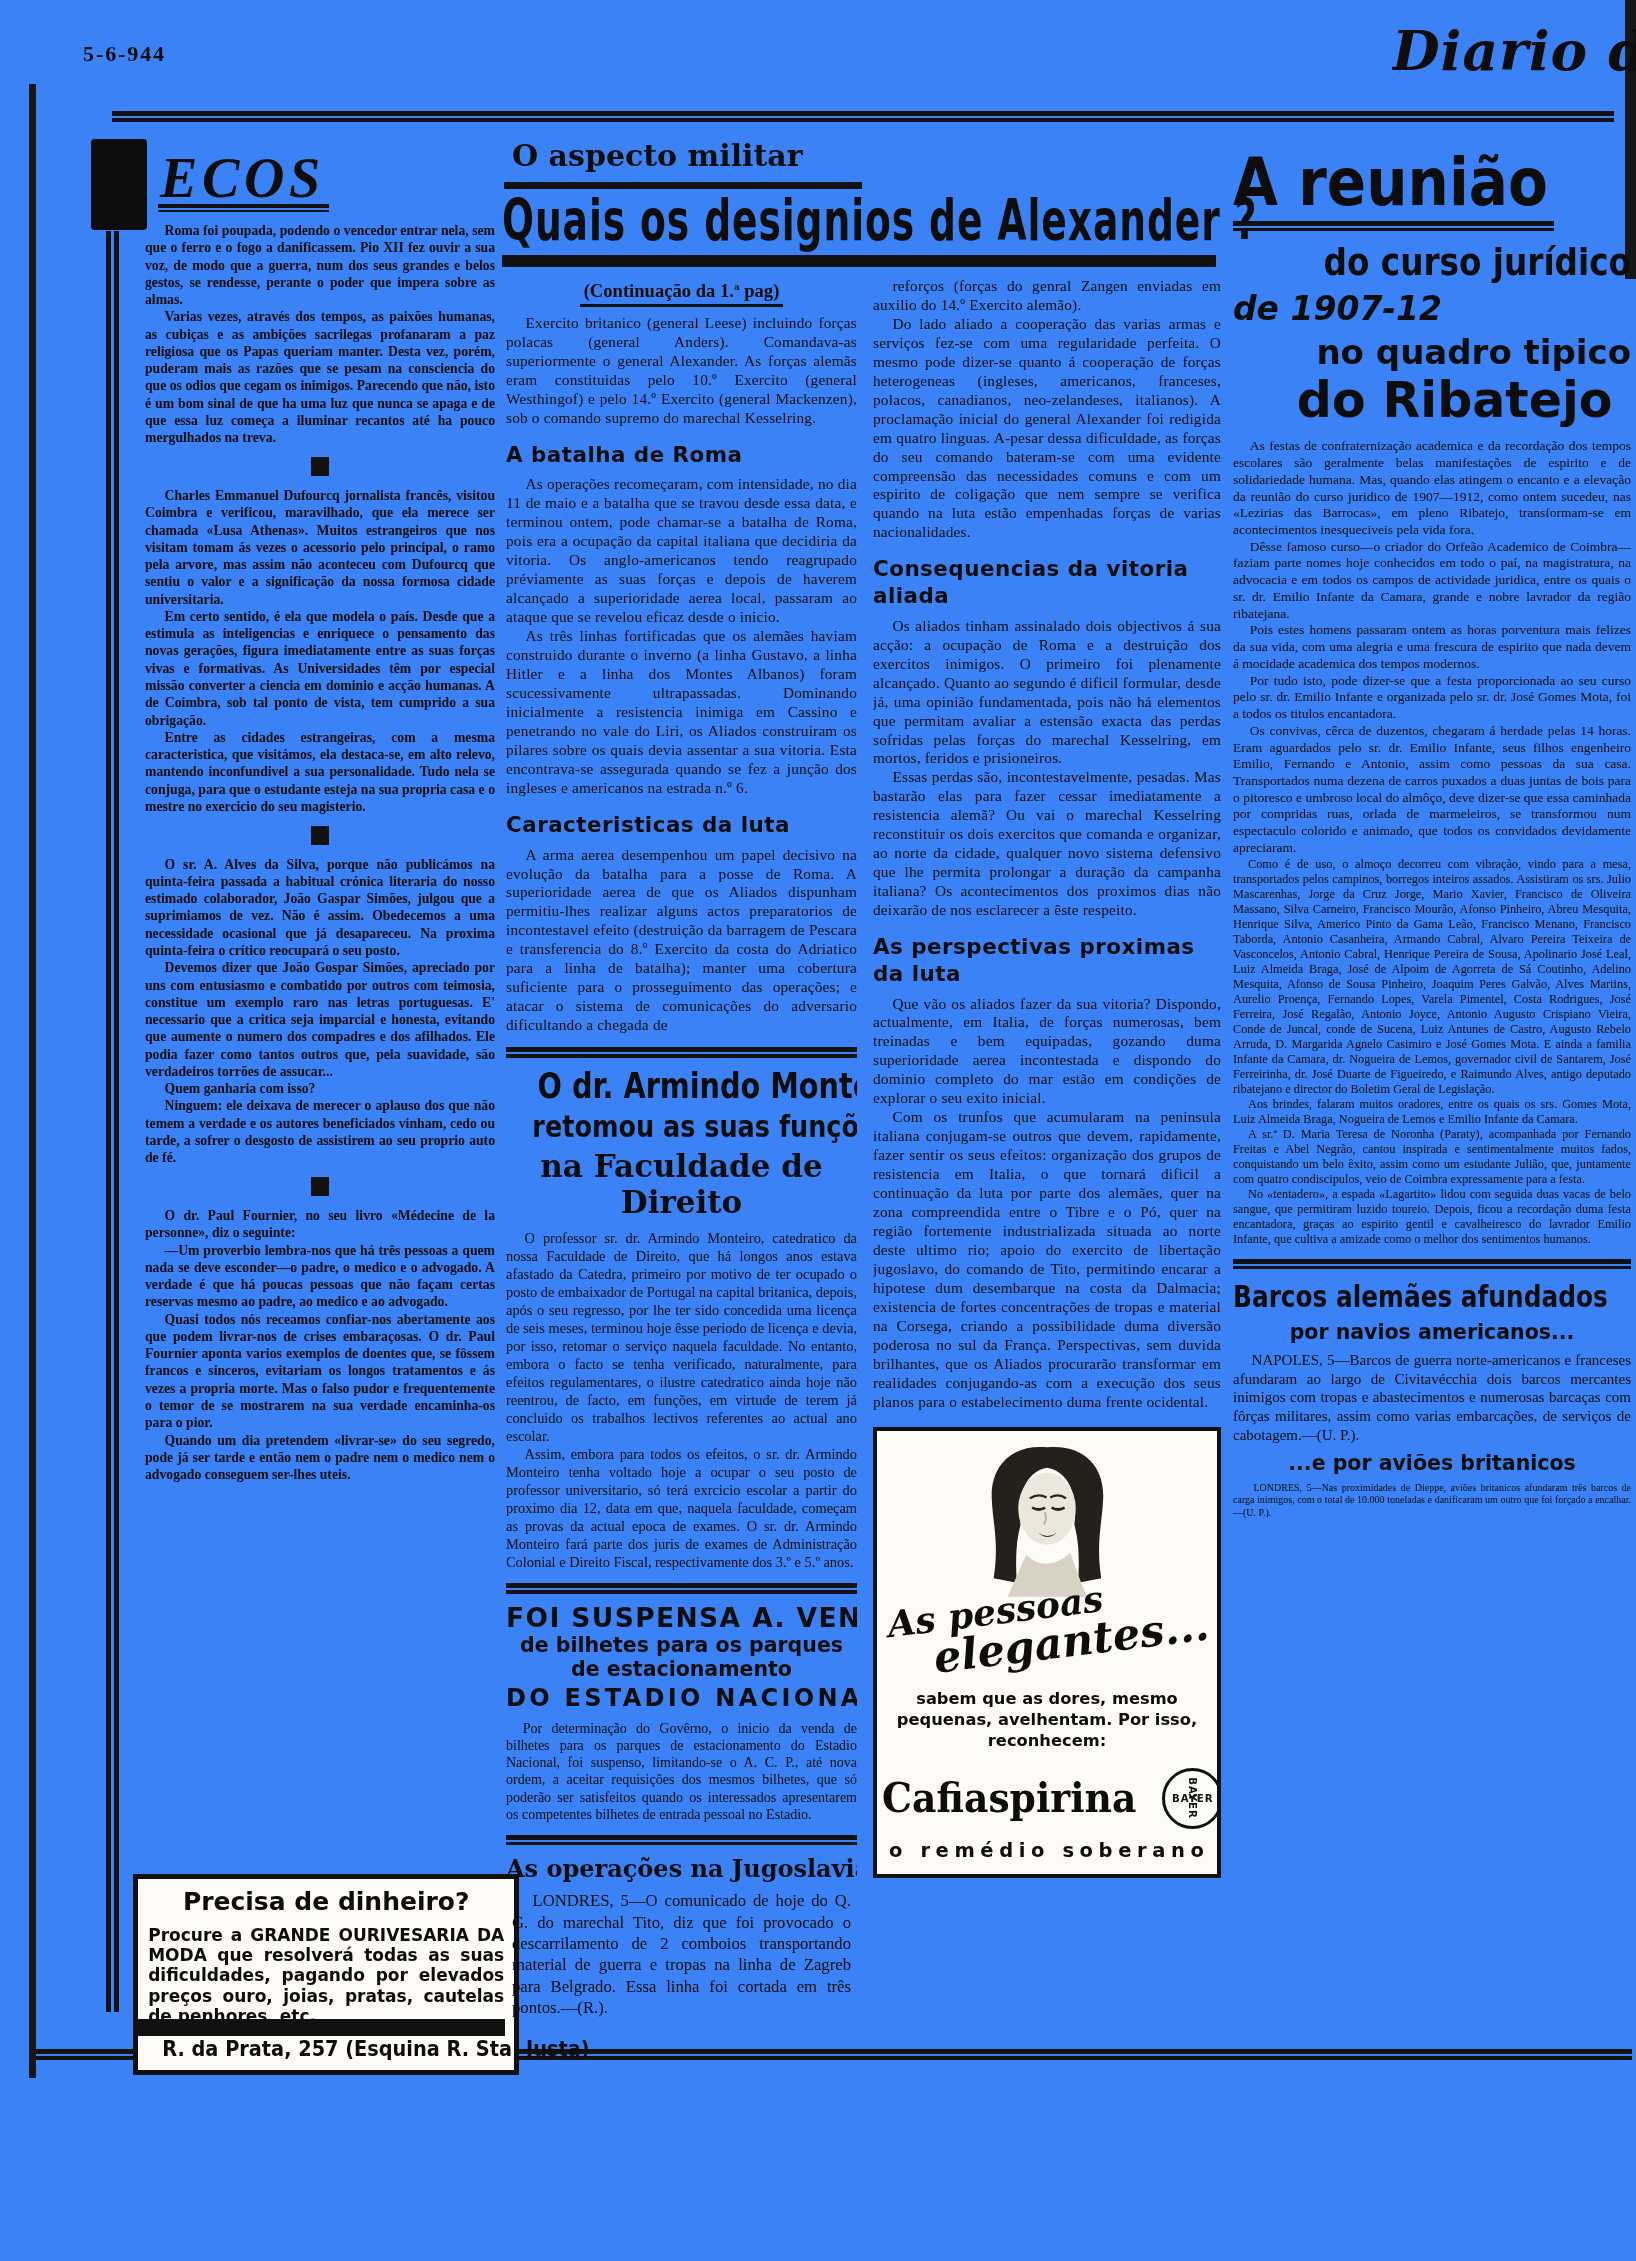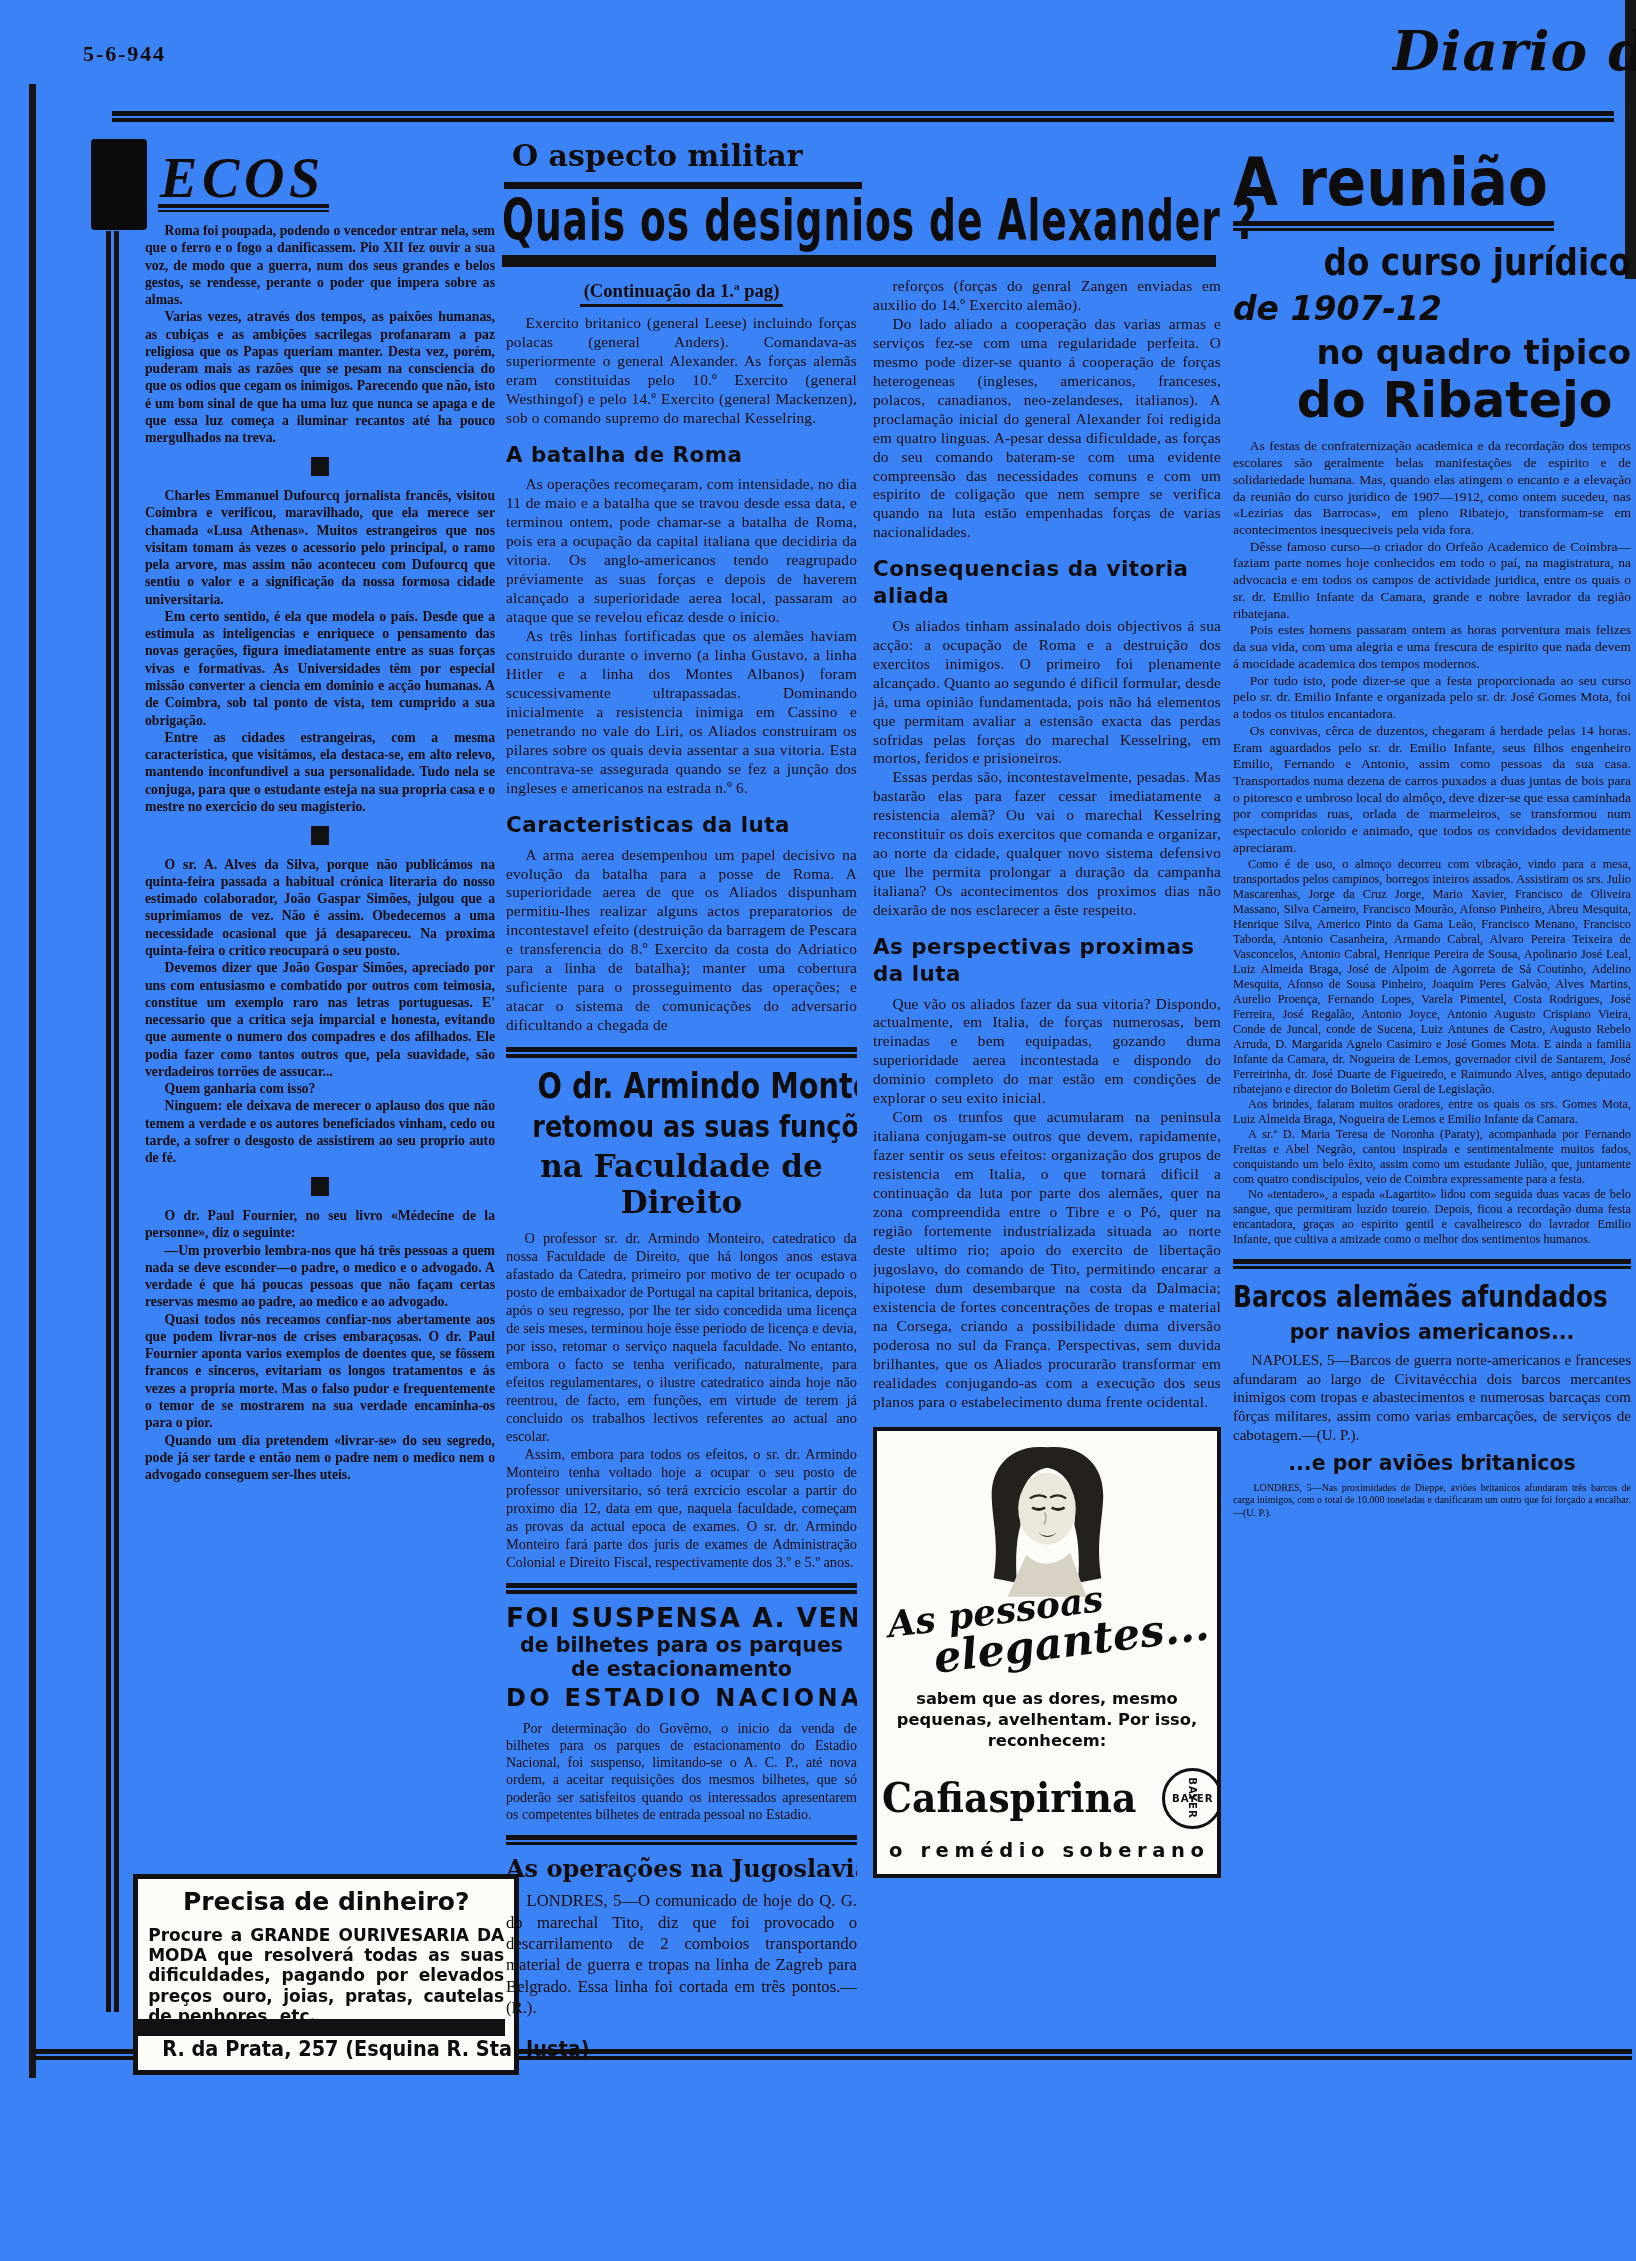--- a/index.html
+++ b/index.html
@@ -75,21 +75,21 @@
   
   .estadio-h1{font-family:"DejaVu Sans",sans-serif;font-weight:bold;font-size:26.5px;text-align:center;letter-spacing:1.4px;white-space:nowrap;}
   .estadio-h2,.estadio-h3{font-family:"DejaVu Sans",sans-serif;font-weight:bold;font-size:20.5px;text-align:center;}
   .estadio-h4{font-family:"DejaVu Sans",sans-serif;font-weight:bold;font-size:24px;text-align:center;letter-spacing:3.3px;margin:2.8px 0 8.4px 0;white-space:nowrap;}
   .estadio-body{font-size:14px;line-height:1.22;}
   .estadio-body p{margin:0;text-indent:16.7px;text-align:justify;}
 
   
   .jugo-h{font-family:"DejaVu Serif",serif;font-weight:bold;font-size:24px;text-align:center;margin:4.6px 0 7.4px 0;white-space:nowrap;}
   .jugo-body{font-size:16.7px;line-height:1.28;}
-  .jugo-body p{margin:0;text-indent:20.5px;text-align:justify;font-family:Liberation Serif, serif;}
+  .jugo-body p{margin:6px;text-indent:20.5px;text-align:justify;font-family:Liberation Serif, serif;}
 
   
   .reun-h1{font-family:"DejaVu Sans",sans-serif;font-weight:bold;font-size:66px;white-space:nowrap;
       transform:scaleX(.88);transform-origin:left top;line-height:1;}
   .reun-underline{width:321px;margin:4.6px 0 12px 0;}
   .reun-h2{font-family:"DejaVu Sans",sans-serif;font-weight:bold;font-size:38px;text-align:right;white-space:nowrap;
       transform:scaleX(.86);transform-origin:right top;line-height:1.05;}
   .reun-h3{font-family:"DejaVu Sans",sans-serif;font-weight:bold;font-style:italic;font-size:33px;margin-top:8.4px;line-height:1.05;}
   .reun-h4{font-family:"DejaVu Sans",sans-serif;font-weight:bold;font-size:34px;text-align:right;margin-top:8.4px;line-height:1.05;}
   .reun-h5{font-family:"DejaVu Sans",sans-serif;font-weight:bold;font-size:49px;text-align:right;margin:4.6px 18.6px 12px 0;line-height:1.05;}

